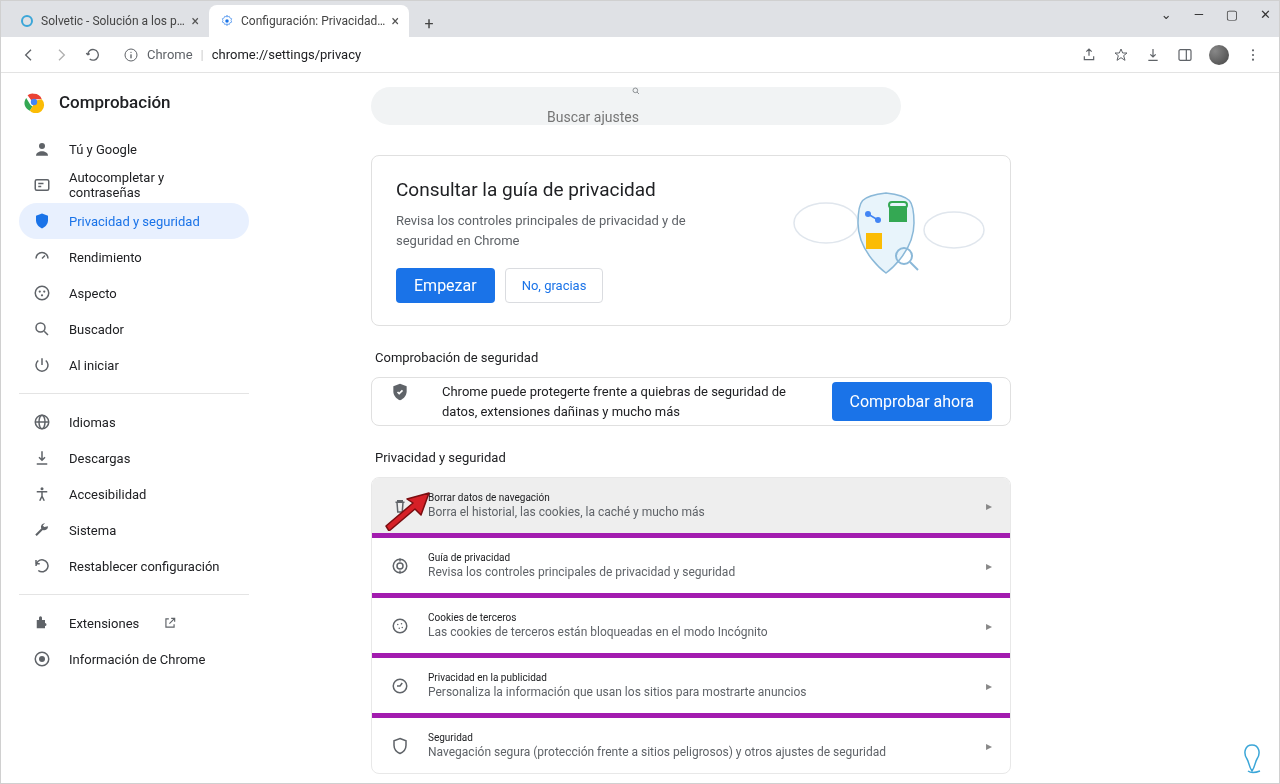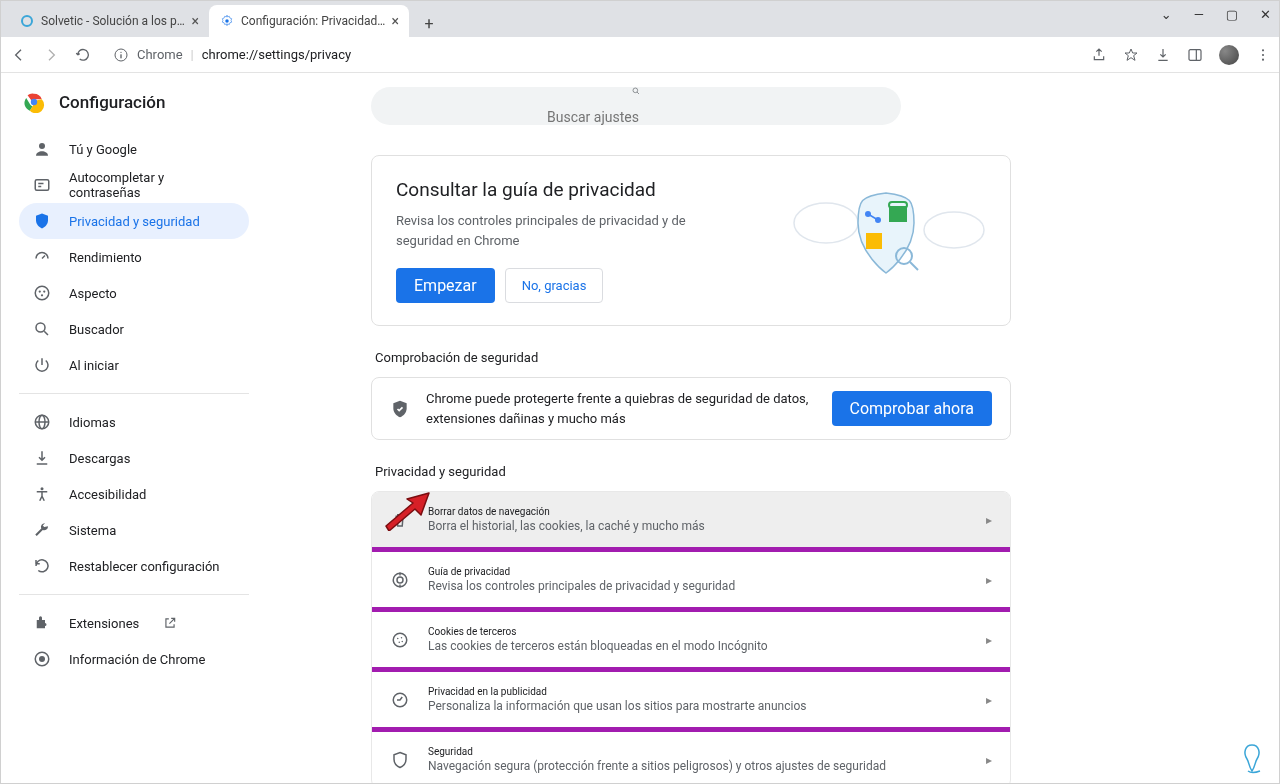--- a/index.html
+++ b/index.html
@@ -13,21 +13,21 @@
 .tabstrip { height: 36px; background: #dfe1e5; display: flex; align-items: flex-end; padding: 4px 8px 0 8px; gap: 0; }
 .tab { height: 32px; border-radius: 8px 8px 0 0; display: flex; align-items: center; padding: 0 10px; font-size: 12px; color: #444; max-width: 200px; min-width: 180px; gap: 6px; cursor: pointer; }
 .tab.inactive { background: transparent; }
 .tab.active { background: #fff; }
 .tab .favicon { width: 16px; height: 16px; flex-shrink: 0; display:flex; align-items:center; justify-content:center; }
 .tab .title { flex: 1; white-space: nowrap; overflow: hidden; text-overflow: ellipsis; }
 .tab .close { font-size: 14px; color: #555; }
 .newtab { width: 28px; height: 28px; display:flex; align-items:center; justify-content:center; font-size:16px; color:#444; cursor:pointer; margin-left:6px; }
 
 
-.toolbar { height: 36px; background: #fff; border-bottom: 1px solid #e3e3e3; display: flex; align-items: center; padding: 0 8px; gap: 12px; }
+.toolbar { height: 36px; background: #fff; border-bottom: 1px solid #e3e3e3; display: flex; align-items: center; padding: 0 18px; gap: 12px; }
 .nav-btn { width:20px; height:20px; display:flex; align-items:center; justify-content:center; color:#5f6368; cursor:pointer; }
 .nav-btn.disabled { color:#b0b0b0; }
 .addressbar { flex: 0 0 auto; display:flex; align-items:center; gap:8px; height:28px; background:#fff; border-radius:14px; padding:0 4px 0 8px; color:#5f6368; font-size:13px; }
 .addressbar .chrome-origin { color:#5f6368; }
 .addressbar .sep { color:#ccc; }
 .addressbar .path { color:#202124; }
 .toolbar-right { margin-left:auto; display:flex; align-items:center; gap:16px; color:#5f6368; }
 .avatar-dot { width:20px; height:20px; border-radius:50%; background: radial-gradient(circle at 30% 30%, #888, #444); }
 
 
@@ -53,21 +53,21 @@
 .guide-card { padding: 22px 24px; display:flex; gap:20px; position:relative; }
 .guide-left { flex:1; }
 .guide-title { font-size:19px; color:#202124; margin-bottom:10px; }
 .guide-sub { font-size:13px; color:#5f6368; line-height:1.5; max-width:300px; margin-bottom:18px; }
 .btn-row { display:flex; gap:10px; }
 .btn-primary { background:#1a73e8; color:#fff; border:none; border-radius:4px; padding:8px 18px; font-size:16px; cursor:pointer; }
 .btn-secondary { background:#fff; color:#1a73e8; border:1px solid #dadce0; border-radius:4px; padding:8px 16px; font-size:13px; cursor:pointer; }
 .guide-illustration { width:200px; height:110px; position:relative; }
 
 .section-label { font-size:13px; color:#202124; margin: 24px 0 12px 4px; }
-.check-card { padding: 11px 18px; display:flex; align-items:center; gap:16px; }
+.check-card { padding: 4px 18px; display:flex; gap:32px; }
 .check-text { flex:1; font-size:13px; color:#202124; line-height:1.5; }
 
 .settings-list { border:1px solid #e8e8e8; border-radius:8px; overflow:hidden; }
 .row { display:flex; align-items:center; padding: 14px 18px; gap:18px; cursor:pointer; border-top:5px solid #a21caf; }
 .row:first-child { border-top:none; }
 .row.highlight { background:#eeeeee; }
 .row .icn { width:20px; display:flex; justify-content:center; color:#5f6368; }
 .row .txt { flex:1; }
 .row .row-title { font-size:10px; color:#202124; margin-bottom:2px; }
 .row .row-sub { font-size:12px; color:#5f6368; }
@@ -178,21 +178,21 @@
       <span class="logo">
         <svg width="22" height="22" viewBox="0 0 48 48">
             <circle cx="24" cy="24" r="22" fill="#fff"></circle>
             <path d="M24 6A18 18 0 0 1 41 18H24a6 6 0 0 0-5.2 3L10 9A18 18 0 0 1 24 6" fill="#ea4335"></path>
             <path d="M7 15l9 15a6 6 0 0 0 5 3l-6 10A18 18 0 0 1 7 15" fill="#34a853"></path>
             <path d="M41 18a18 18 0 0 1-26 25l9-15a6 6 0 0 0 0-6" fill="#fbbc05"></path>
             <circle cx="24" cy="24" r="7" fill="#4285f4"></circle>
             <circle cx="24" cy="24" r="5" fill="#fff" opacity="0"></circle>
           </svg>
       </span>
-      <span class="title">Configuración</span>
+      <span class="title">Comprobación</span>
     </div>
     <div class="nav-list" id="nav-list">
         <div class="nav-item">
           <span class="icn">
             <svg width="18" height="18" viewBox="0 0 24 24">
               <circle cx="12" cy="8" r="4" fill="currentColor"></circle>
               <path d="M4 21c0-4 4-6 8-6s8 2 8 6" fill="currentColor"></path>
             </svg>
           </span>
           <span>Tú y Google</span>

